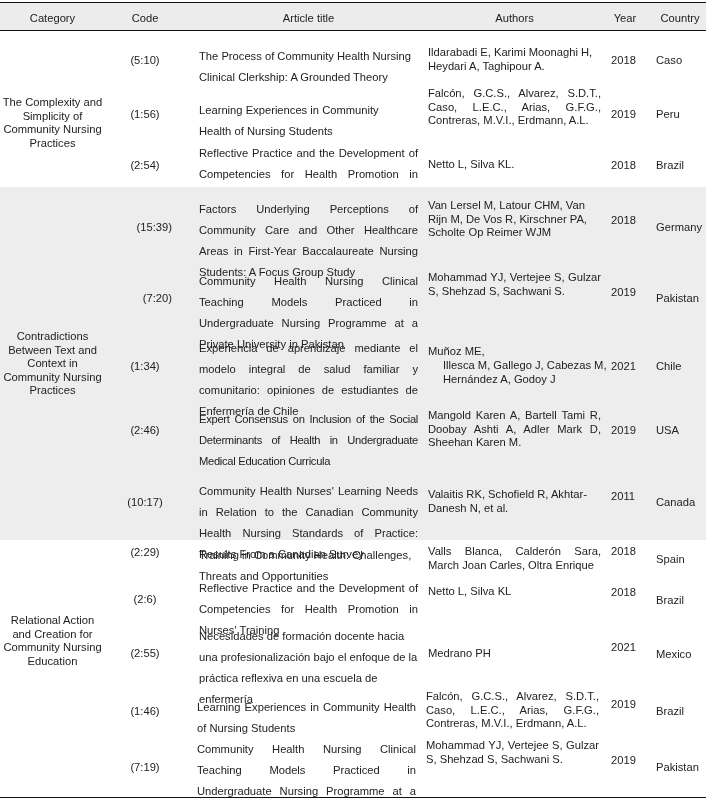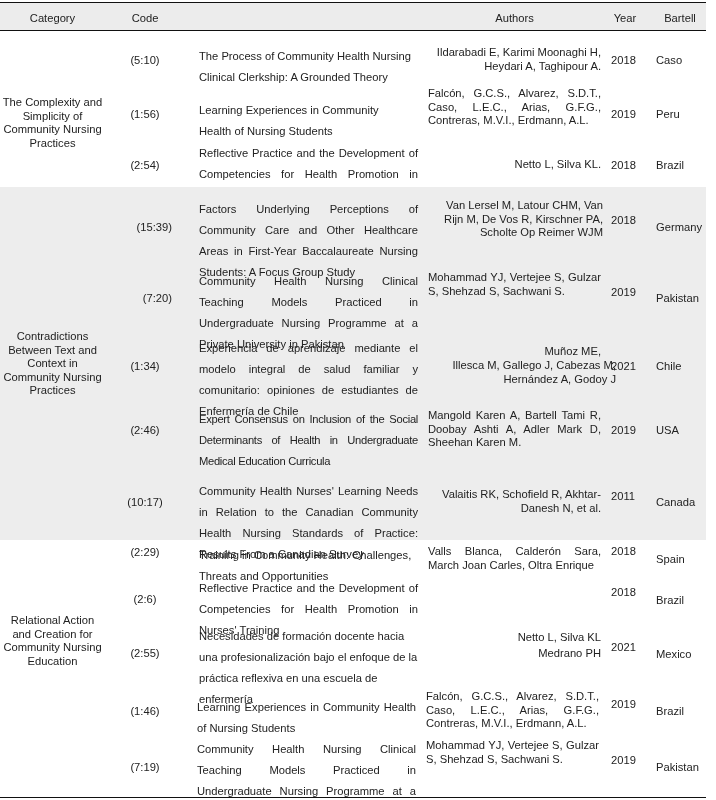--- a/index.html
+++ b/index.html
@@ -12,34 +12,35 @@
   .bottomline { position: absolute; left: 0; top: 797px; width: 706px; height: 1px; background: #111; }
   .hcell { position: absolute; top: 9px; text-align: center; line-height: 13px; }
   .section { position: absolute; left: 0; width: 706px; }
   .section.gray { background: #ededed; }
   .cat { position: absolute; left: 0; width: 105px; text-align: center; line-height: 13.5px; }
   .row { position: absolute; left: 0; width: 706px; }
   .code { position: absolute; left: 118px; width: 54px; text-align: center; line-height: 14px; }
   .title { position: absolute; left: 199px; width: 219px; text-align: justify; line-height: 21px; }
   .title.left { text-align: left; }
   .authors { position: absolute; left: 428px; width: 173px; text-align: justify; line-height: 13.7px; }
-  .authors.left { text-align: right; }
+  .authors.left { text-align: left; }
   .year { position: absolute; left: 611px; width: 30px; line-height: 14px; }
   .country { position: absolute; left: 656px; width: 60px; line-height: 14px; }
 </style>
 </head>
 <body>
 
 <div class="tbl"></div>
 <div class="header">
   <div class="hcell" style="left:0;width:105px;">Category</div>
   <div class="hcell" style="left:118px;width:54px;">Code</div>
+  <div class="hcell" style="left:199px;width:219px;">Article title</div>
   <div class="hcell" style="left:428px;width:173px;">Authors</div>
   <div class="hcell" style="left:605px;width:40px;">Year</div>
-  <div class="hcell" style="left:653px;width:54px;">Bartell</div>
+  <div class="hcell" style="left:653px;width:54px;">Country</div>
 </div>
 <div class="topline"></div>
 <div class="hdrline"></div>
 
 <div class="section" style="top:31px;height:156px;">
   <div class="cat" style="top:65px;">The Complexity and Simplicity of Community Nursing Practices</div>
 
   <div class="row" style="top:0;">
     <div class="code" style="top:22px;">(5:10)</div>
     <div class="title left" style="top:15px;">The Process of Community Health Nursing Clinical Clerkship: A Grounded Theory</div>
@@ -117,21 +118,21 @@
     <div class="code" style="top:5px;">(2:29)</div>
     <div class="title left" style="top:5px;">Training in Community Health: Challenges, Threats and Opportunities</div>
     <div class="authors" style="top:5px;">Valls Blanca, Calderón Sara, March Joan Carles, Oltra Enrique</div>
     <div class="year" style="top:4px;">2018</div>
     <div class="country" style="top:12px;">Spain</div>
   </div>
 
   <div class="row" style="top:0;">
     <div class="code" style="top:52px;">(2:6)</div>
     <div class="title" style="top:38px;">Reflective Practice and the Development of Competencies for Health Promotion in Nurses' Training</div>
-    <div class="authors left" style="top:45px;margin-top:46px;">Netto L, Silva KL</div>
+    <div class="authors left" style="top:45px;">Netto L, Silva KL</div>
     <div class="year" style="top:45px;">2018</div>
     <div class="country" style="top:53px;">Brazil</div>
   </div>
 
   <div class="row" style="top:0;">
     <div class="code" style="top:106px;">(2:55)</div>
     <div class="title left" style="top:86px;">Necesidades de formación docente hacia una profesionalización bajo el enfoque de la práctica reflexiva en una escuela de enfermería</div>
     <div class="authors left" style="top:107px;">Medrano PH</div>
     <div class="year" style="top:100px;">2021</div>
     <div class="country" style="top:107px;">Mexico</div>

